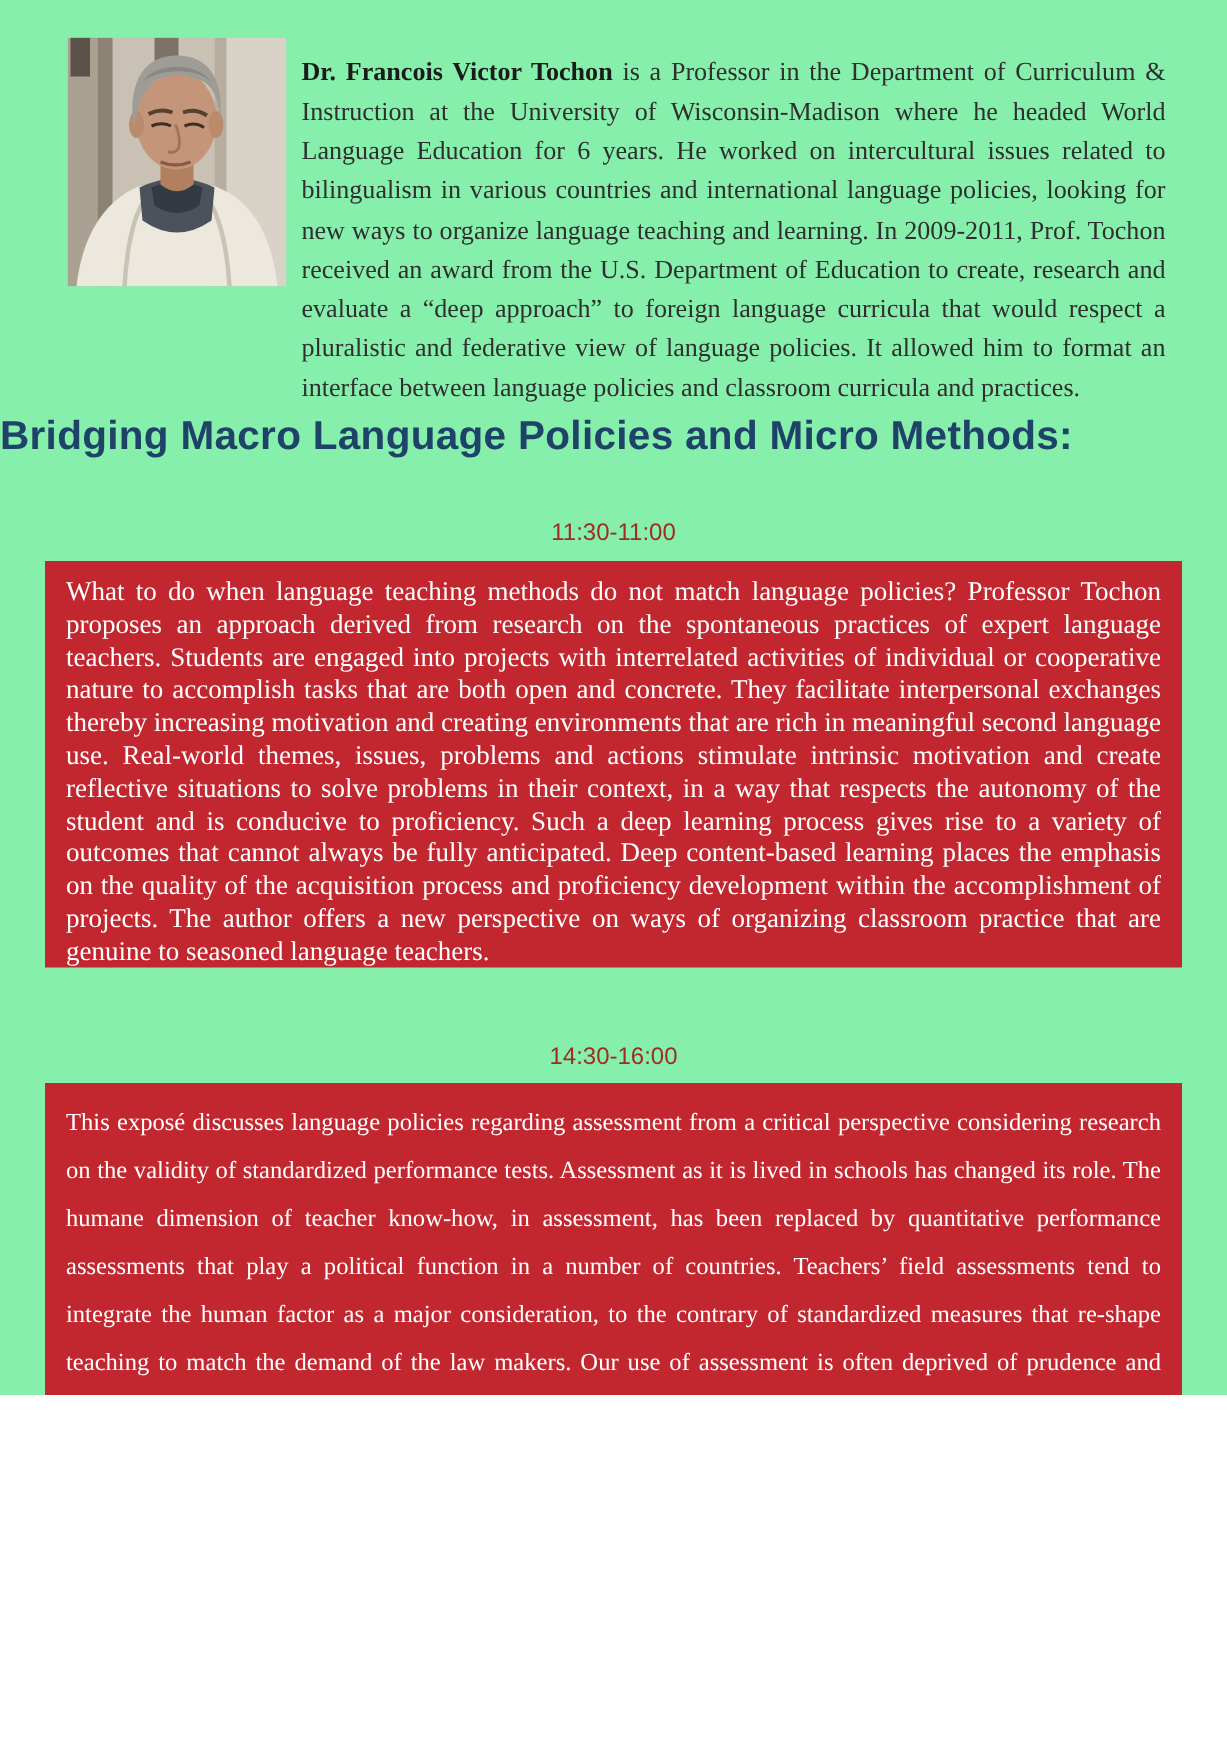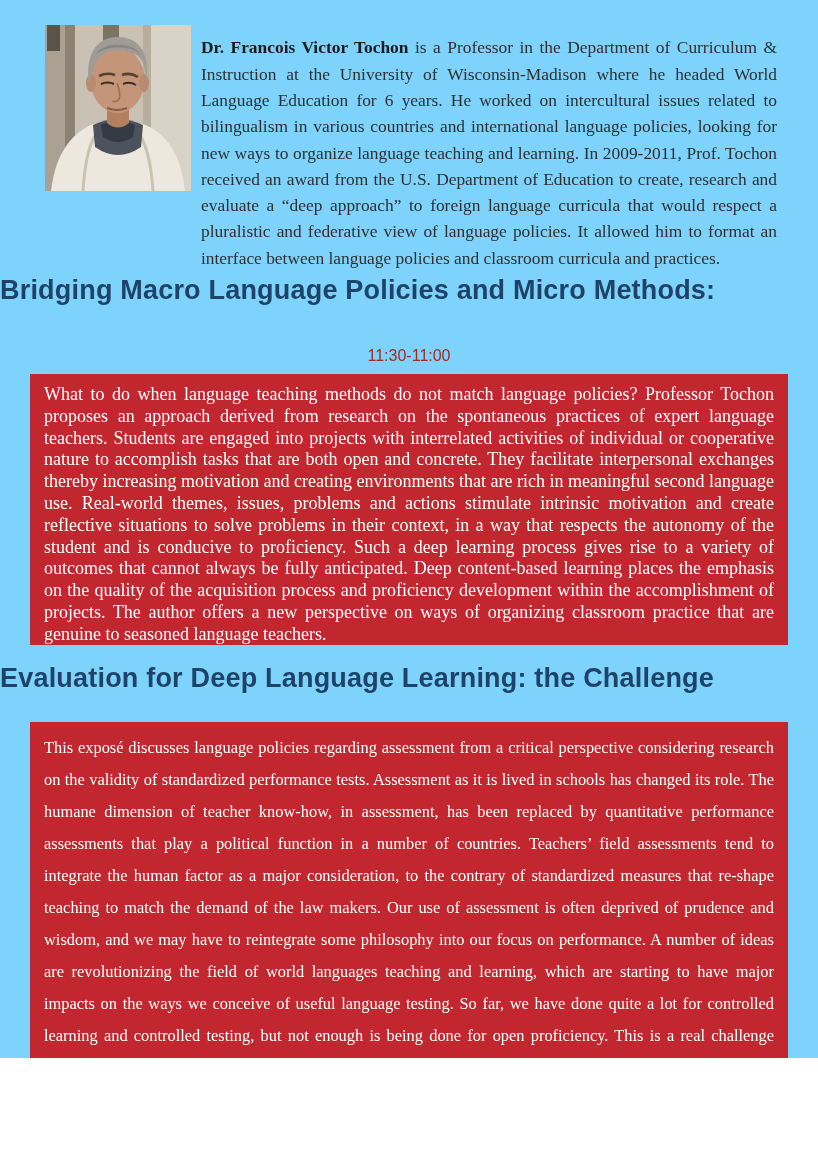--- a/index.html
+++ b/index.html
@@ -1,16 +1,16 @@
 <!DOCTYPE html>
 <html><head>
 <meta charset="utf-8">
 <style>
   html,body{margin:0;padding:0;background:#ffffff;}
-  .page{position:relative;width:818px;height:1058px;background:#7dd3fc;overflow:hidden;
+  .page{position:relative;width:818px;height:930px;background:#86efac;overflow:hidden;
         font-family:"Liberation Serif",serif;}
 
   
   .photo{position:absolute;left:45px;top:25px;width:146px;height:166px;overflow:hidden;}
   .photo svg{display:block;width:100%;height:100%;}
   .bio{position:absolute;left:201px;top:17px;width:576px;
        font-size:17.4px;line-height:26.3px;text-align:justify;color:#2f2f2f;}
   .bio b{color:#1b1b1b;}
 
   
@@ -86,23 +86,21 @@
   </div>
 
   <p class="bio"><b>Dr. Francois Victor Tochon</b><span> is a Professor in the Department of Curriculum &amp; Instruction at the University of Wisconsin-Madison where he headed World Language Education for 6 years. He worked on intercultural issues related to bilingualism in various countries and international language policies, looking for new ways to organize language teaching and learning. In 2009-2011, Prof. Tochon received an award from the U.S. Department of Education to create, research and evaluate a “deep approach” to foreign language curricula that would respect a pluralistic and federative view of language policies. It allowed him to format an interface between language policies and classroom curricula and practices.</span></p>
 
   <div class="talk-title title-1">
     <div>Bridging Macro Language Policies and Micro Methods:</div>
   </div>
   <div class="talk-time time-1">11:30-11:00</div>
   <div class="abstract abstract-1">What to do when language teaching methods do not match language policies? Professor Tochon proposes an approach derived from research on the spontaneous practices of expert language teachers. Students are engaged into projects with interrelated activities of individual or cooperative nature to accomplish tasks that are both open and concrete. They facilitate interpersonal exchanges thereby increasing motivation and creating environments that are rich in meaningful second language use. Real-world themes, issues, problems and actions stimulate intrinsic motivation and create reflective situations to solve problems in their context, in a way that respects the autonomy of the student and is conducive to proficiency. Such a deep learning process gives rise to a variety of outcomes that cannot always be fully anticipated. Deep content-based learning places the emphasis on the quality of the acquisition process and proficiency development within the accomplishment of projects.  The author offers a new perspective on ways of organizing classroom practice that are genuine to seasoned language teachers.</div>
 
-  <div class="talk-title title-2">
-    <div>Evaluation for Deep Language Learning: the Challenge</div>
-  </div>
+  <div class="talk-time time-2">14:30-16:00</div>
   <div class="abstract abstract-2">This exposé discusses language policies regarding assessment from a critical perspective considering research on the validity of standardized performance tests. Assessment as it is lived in schools has changed its role. The humane dimension of teacher know-how, in assessment, has been replaced by quantitative performance assessments that play a political function in a number of countries. Teachers’ field assessments tend to integrate the human factor as a major consideration, to the contrary of standardized measures that re-shape teaching to match the demand of the law makers. Our use of assessment is often deprived of prudence and wisdom, and we may have to reintegrate some philosophy into our focus on performance. A number of ideas are revolutionizing the field of world languages teaching and learning, which are starting to have major impacts on the ways we conceive of useful language testing. So far, we have done quite a lot for controlled learning and controlled testing, but not enough is being done for open proficiency. This is a real challenge because we need proficient speakers of world languages in all countries. Testing is still modeled on these premises. Language testing reduces communicational interaction, reifies the language and gives a partial perspective on proficiency. It often responds to bureaucratic, rather than empowering, goals. These points will be developed in the lecture and we shall reflect on possible solutions.</div>
 
   <div class="footer">
 
     <div class="cell date-cell">
       <span class="cell-label">日期</span>
     </div>
 
     <div class="black-bar"></div>
 

